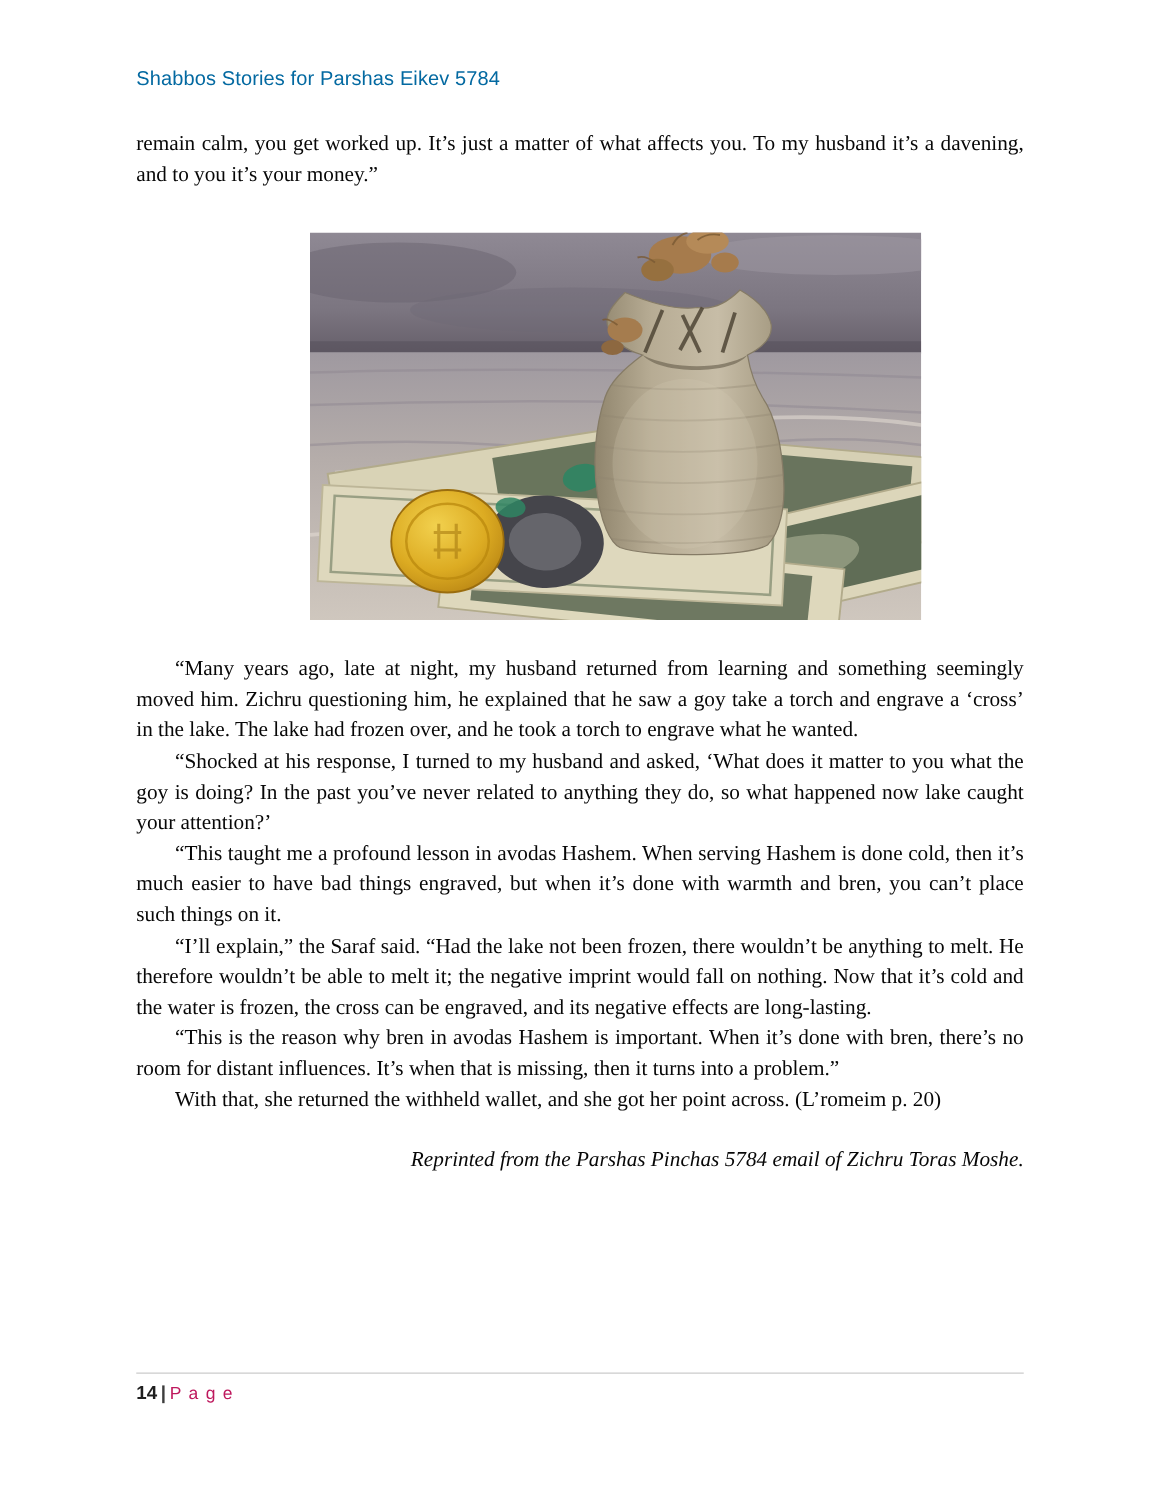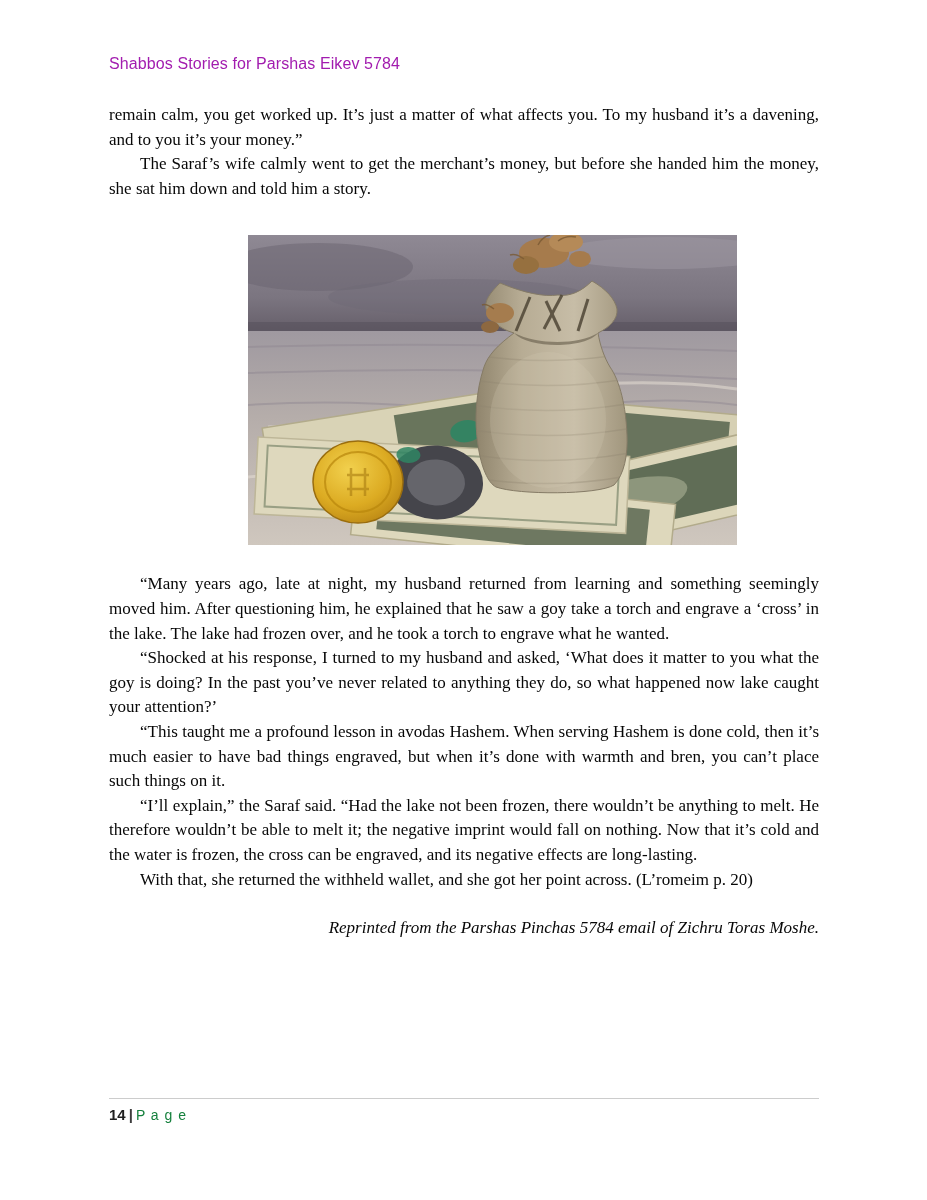--- a/index.html
+++ b/index.html
@@ -10,21 +10,21 @@
     background: #ffffff;
     overflow: hidden;
     font-family: "Liberation Serif", serif;
   }
   .header {
     position: absolute;
     top: 55px;
     left: 109px;
     font-family: "Liberation Sans", sans-serif;
     font-size: 16px;
-    color: #a21caf;
+    color: #0369a1;
     letter-spacing: 0.1px;
   }
   .body-text {
     position: absolute;
     top: 103px;
     left: 109px;
     width: 710px;
     font-size: 17px;
     line-height: 24.6px;
     color: #070707;
@@ -50,34 +50,33 @@
     left: 109px;
     width: 710px;
     border-top: 1px solid #cccccc;
     padding-top: 7px;
     font-family: "Liberation Sans", sans-serif;
     font-size: 15px;
     color: #222222;
   }
   .pg-num { font-weight: bold; color: #1f1f1f; }
   .pg-sep { font-weight: bold; color: #3d3d3d; margin: 0 3px; }
-  .pg-label { color: #15803d; font-size: 14px; letter-spacing: 1px; margin-top: 48px; }
+  .pg-label { color: #be185d; font-size: 14px; letter-spacing: 1px; margin-top: 48px; }
 </style>
 </head>
 <body>
 
 <div class="page">
 
   <div class="header">
     <span>Shabbos Stories for Parshas Eikev 5784</span>
   </div>
 
   <div class="body-text">
     <p>remain calm, you get worked up. It’s just a matter of what affects you. To my husband it’s a davening, and to you it’s your money.”</p>
-    <p class="indent">The Saraf’s wife calmly went to get the merchant’s money, but before she handed him the money, she sat him down and told him a story.</p>
 
     <figure class="photo" aria-label="Burlap money bag tied with twine standing on fanned US dollar bills with a gold coin, in front of a gray weathered wood wall">
       <svg width="489" height="310" viewBox="0 0 489 310">
         <defs>
           <linearGradient id="wallg" x1="0" y1="0" x2="0" y2="1">
             <stop offset="0" stop-color="#8f8994"></stop>
             <stop offset="0.65" stop-color="#7b7580"></stop>
             <stop offset="1" stop-color="#665f6a"></stop>
           </linearGradient>
           <linearGradient id="floorg" x1="0" y1="0" x2="0" y2="1">
@@ -187,24 +186,25 @@
               <path d="M290,10 Q294,2 302,0"></path>
               <path d="M310,6 Q318,0 328,2"></path>
               <path d="M276,24 Q268,18 262,20"></path>
               <path d="M246,74 Q238,68 234,70"></path>
             </g>
           </g>
         </g>
       </svg>
     </figure>
 
-    <p class="indent">“Many years ago, late at night, my husband returned from learning and something seemingly moved him. After questioning him, he explained that he saw a goy take a torch and engrave a ‘cross’ in the lake. The lake had frozen over, and he took a torch to engrave what he wanted.</p>
+    <p class="indent">“Many years ago, late at night, my husband returned from learning and something seemingly moved him. Zichru questioning him, he explained that he saw a goy take a torch and engrave a ‘cross’ in the lake. The lake had frozen over, and he took a torch to engrave what he wanted.</p>
     <p class="indent">“Shocked at his response, I turned to my husband and asked, ‘What does it matter to you what the goy is doing? In the past you’ve never related to anything they do, so what happened now lake caught your attention?’</p>
     <p class="indent">“This taught me a profound lesson in avodas Hashem. When serving Hashem is done cold, then it’s much easier to have bad things engraved, but when it’s done with warmth and bren, you can’t place such things on it.</p>
     <p class="indent">“I’ll explain,” the Saraf said. “Had the lake not been frozen, there wouldn’t be anything to melt. He therefore wouldn’t be able to melt it; the negative imprint would fall on nothing. Now that it’s cold and the water is frozen, the cross can be engraved, and its negative effects are long-lasting.</p>
+    <p class="indent">“This is the reason why bren in avodas Hashem is important. When it’s done with bren, there’s no room for distant influences. It’s when that is missing, then it turns into a problem.”</p>
     <p class="indent">With that, she returned the withheld wallet, and she got her point across. (L’romeim p. 20)</p>
     <p class="reprint">Reprinted from the Parshas Pinchas 5784 email of Zichru Toras Moshe.</p>
   </div>
 
   <div class="footer">
     <span class="pg-num">14</span><span class="pg-sep">|</span><span class="pg-label">P a g e</span>
   </div>
 
 </div>
 

